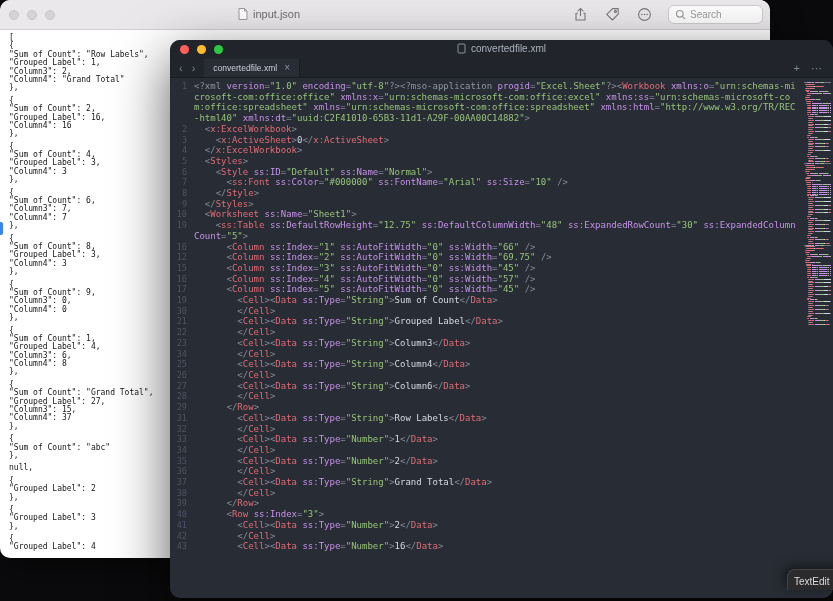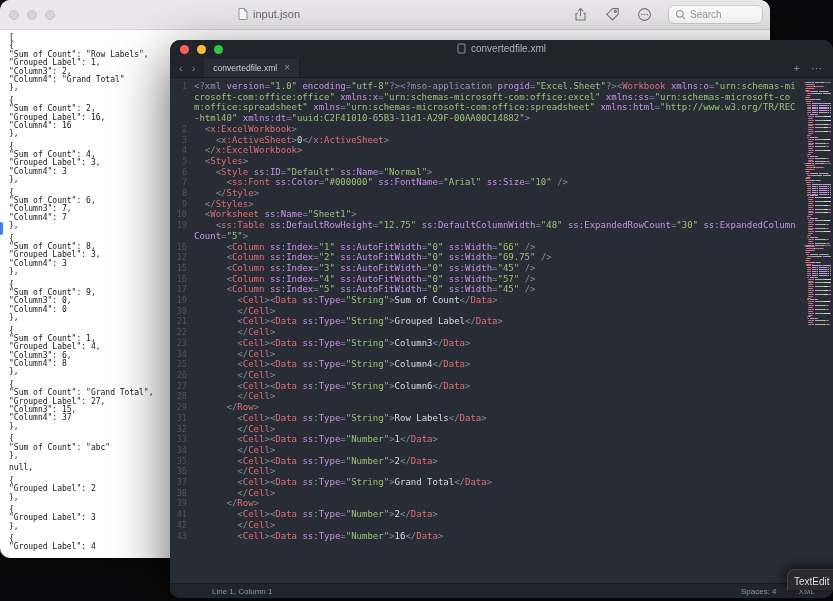--- a/index.html
+++ b/index.html
@@ -357,20 +357,24 @@
           </div>
           <div class="code-row">
             <div class="gutter">38</div>
             <div class="code-text"><span class="tx">        </span><span class="pu">&lt;/</span><span class="tg">Cell</span><span class="pu">&gt;</span></div>
           </div>
           <div class="code-row">
             <div class="gutter">39</div>
             <div class="code-text"><span class="tx">      </span><span class="pu">&lt;/</span><span class="tg">Row</span><span class="pu">&gt;</span></div>
           </div>
           <div class="code-row">
+            <div class="gutter">40</div>
+            <div class="code-text"><span class="tx">      </span><span class="pu">&lt;</span><span class="tg">Row</span><span class="tx"> </span><span class="at">ss:Index</span><span class="pu">=</span><span class="tv">"3"</span><span class="pu">&gt;</span></div>
+          </div>
+          <div class="code-row">
             <div class="gutter">41</div>
             <div class="code-text"><span class="tx">        </span><span class="pu">&lt;</span><span class="tg">Cell</span><span class="pu">&gt;</span><span class="pu">&lt;</span><span class="tg">Data</span><span class="tx"> </span><span class="at">ss:Type</span><span class="pu">=</span><span class="tv">"Number"</span><span class="pu">&gt;</span><span class="tx">2</span><span class="pu">&lt;/</span><span class="tg">Data</span><span class="pu">&gt;</span></div>
           </div>
           <div class="code-row">
             <div class="gutter">42</div>
             <div class="code-text"><span class="tx">        </span><span class="pu">&lt;/</span><span class="tg">Cell</span><span class="pu">&gt;</span></div>
           </div>
           <div class="code-row">
             <div class="gutter">43</div>
             <div class="code-text"><span class="tx">        </span><span class="pu">&lt;</span><span class="tg">Cell</span><span class="pu">&gt;</span><span class="pu">&lt;</span><span class="tg">Data</span><span class="tx"> </span><span class="at">ss:Type</span><span class="pu">=</span><span class="tv">"Number"</span><span class="pu">&gt;</span><span class="tx">16</span><span class="pu">&lt;/</span><span class="tg">Data</span><span class="pu">&gt;</span></div>
@@ -1762,25 +1766,19 @@
             <div class="mm-seg" style="width: 4.4px; background: rgb(152, 195, 121);"></div>
             <div class="mm-seg" style="width: 0.55px; background: rgb(111, 118, 131);"></div>
             <div class="mm-seg" style="width: 1.1px; background: rgb(207, 213, 221);"></div>
             <div class="mm-seg" style="width: 1.1px; background: rgb(111, 118, 131);"></div>
             <div class="mm-seg" style="width: 2.2px; background: rgb(224, 108, 117);"></div>
             <div class="mm-seg" style="width: 0.55px; background: rgb(111, 118, 131);"></div>
           </div>
         </div>
     </div>
 
-    <footer class="ed-status">
-      <span>Line 1, Column 1</span>
-      <span class="grow"></span>
-      <span>Spaces: 4</span>
-      <span>XML</span>
-    </footer>
   </section>
 
   <div class="peek">
     <span>TextEdit</span>
   </div>
 
 </div>
 
 </body></html>

